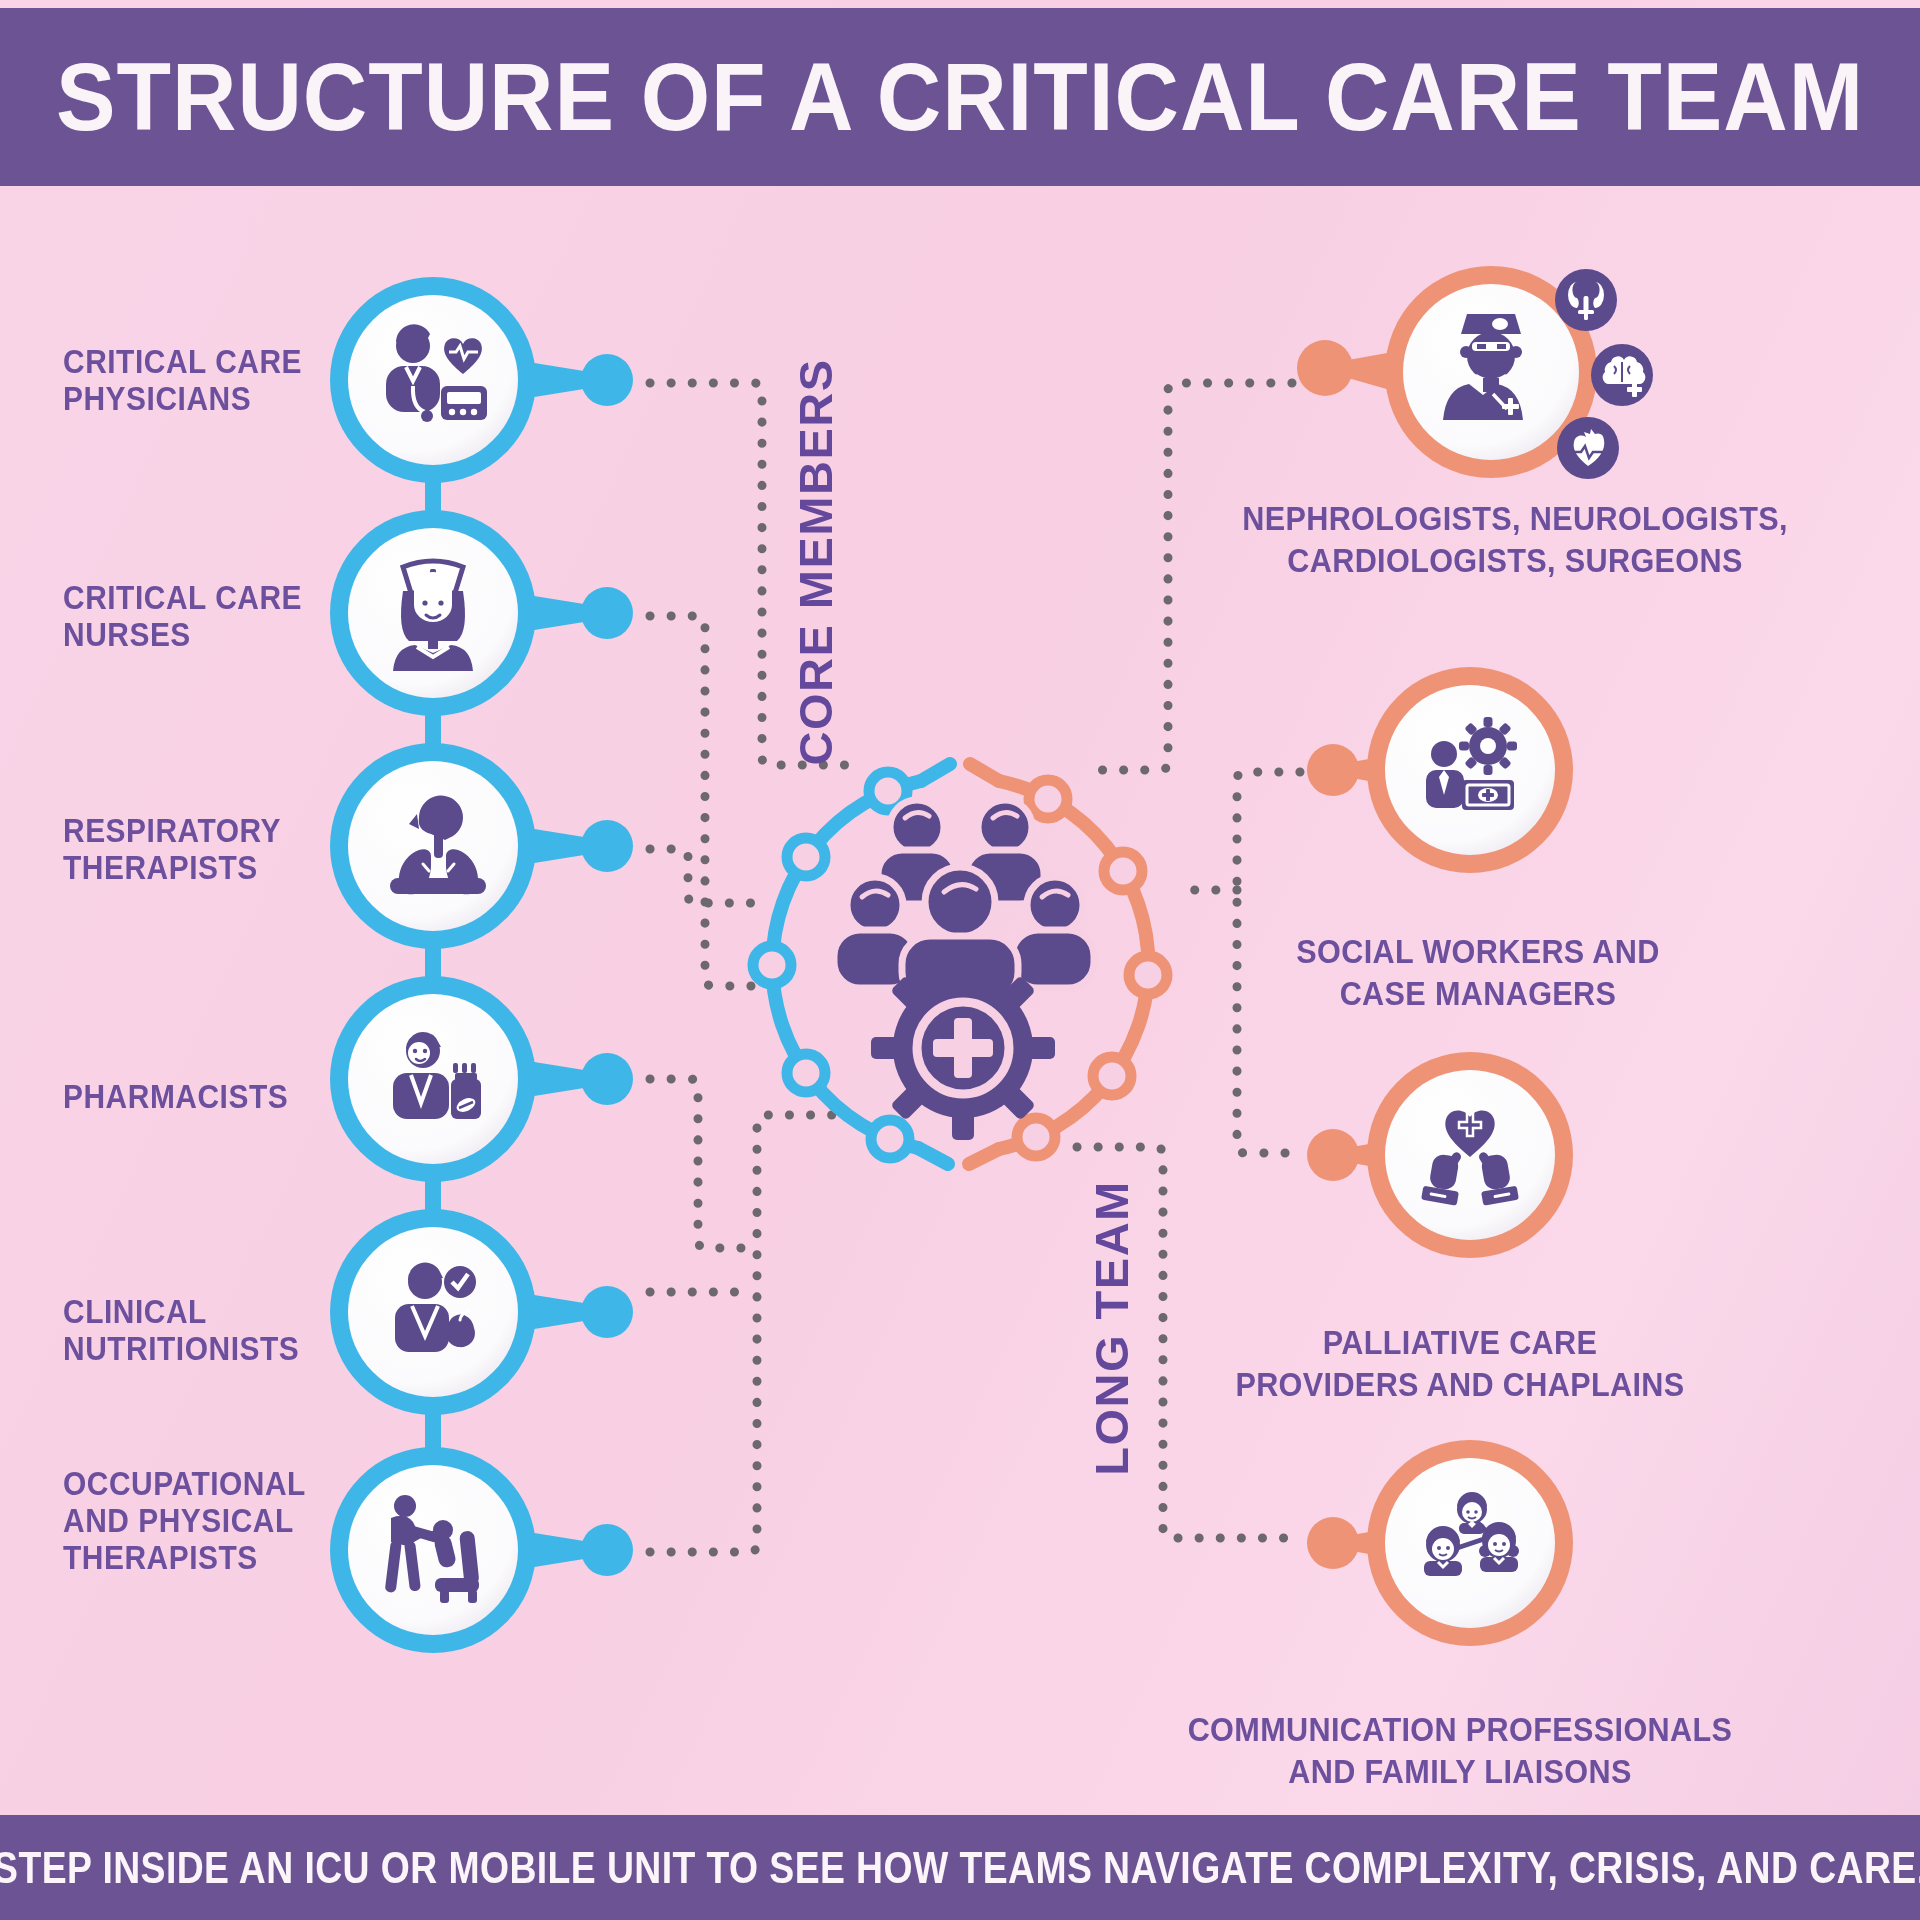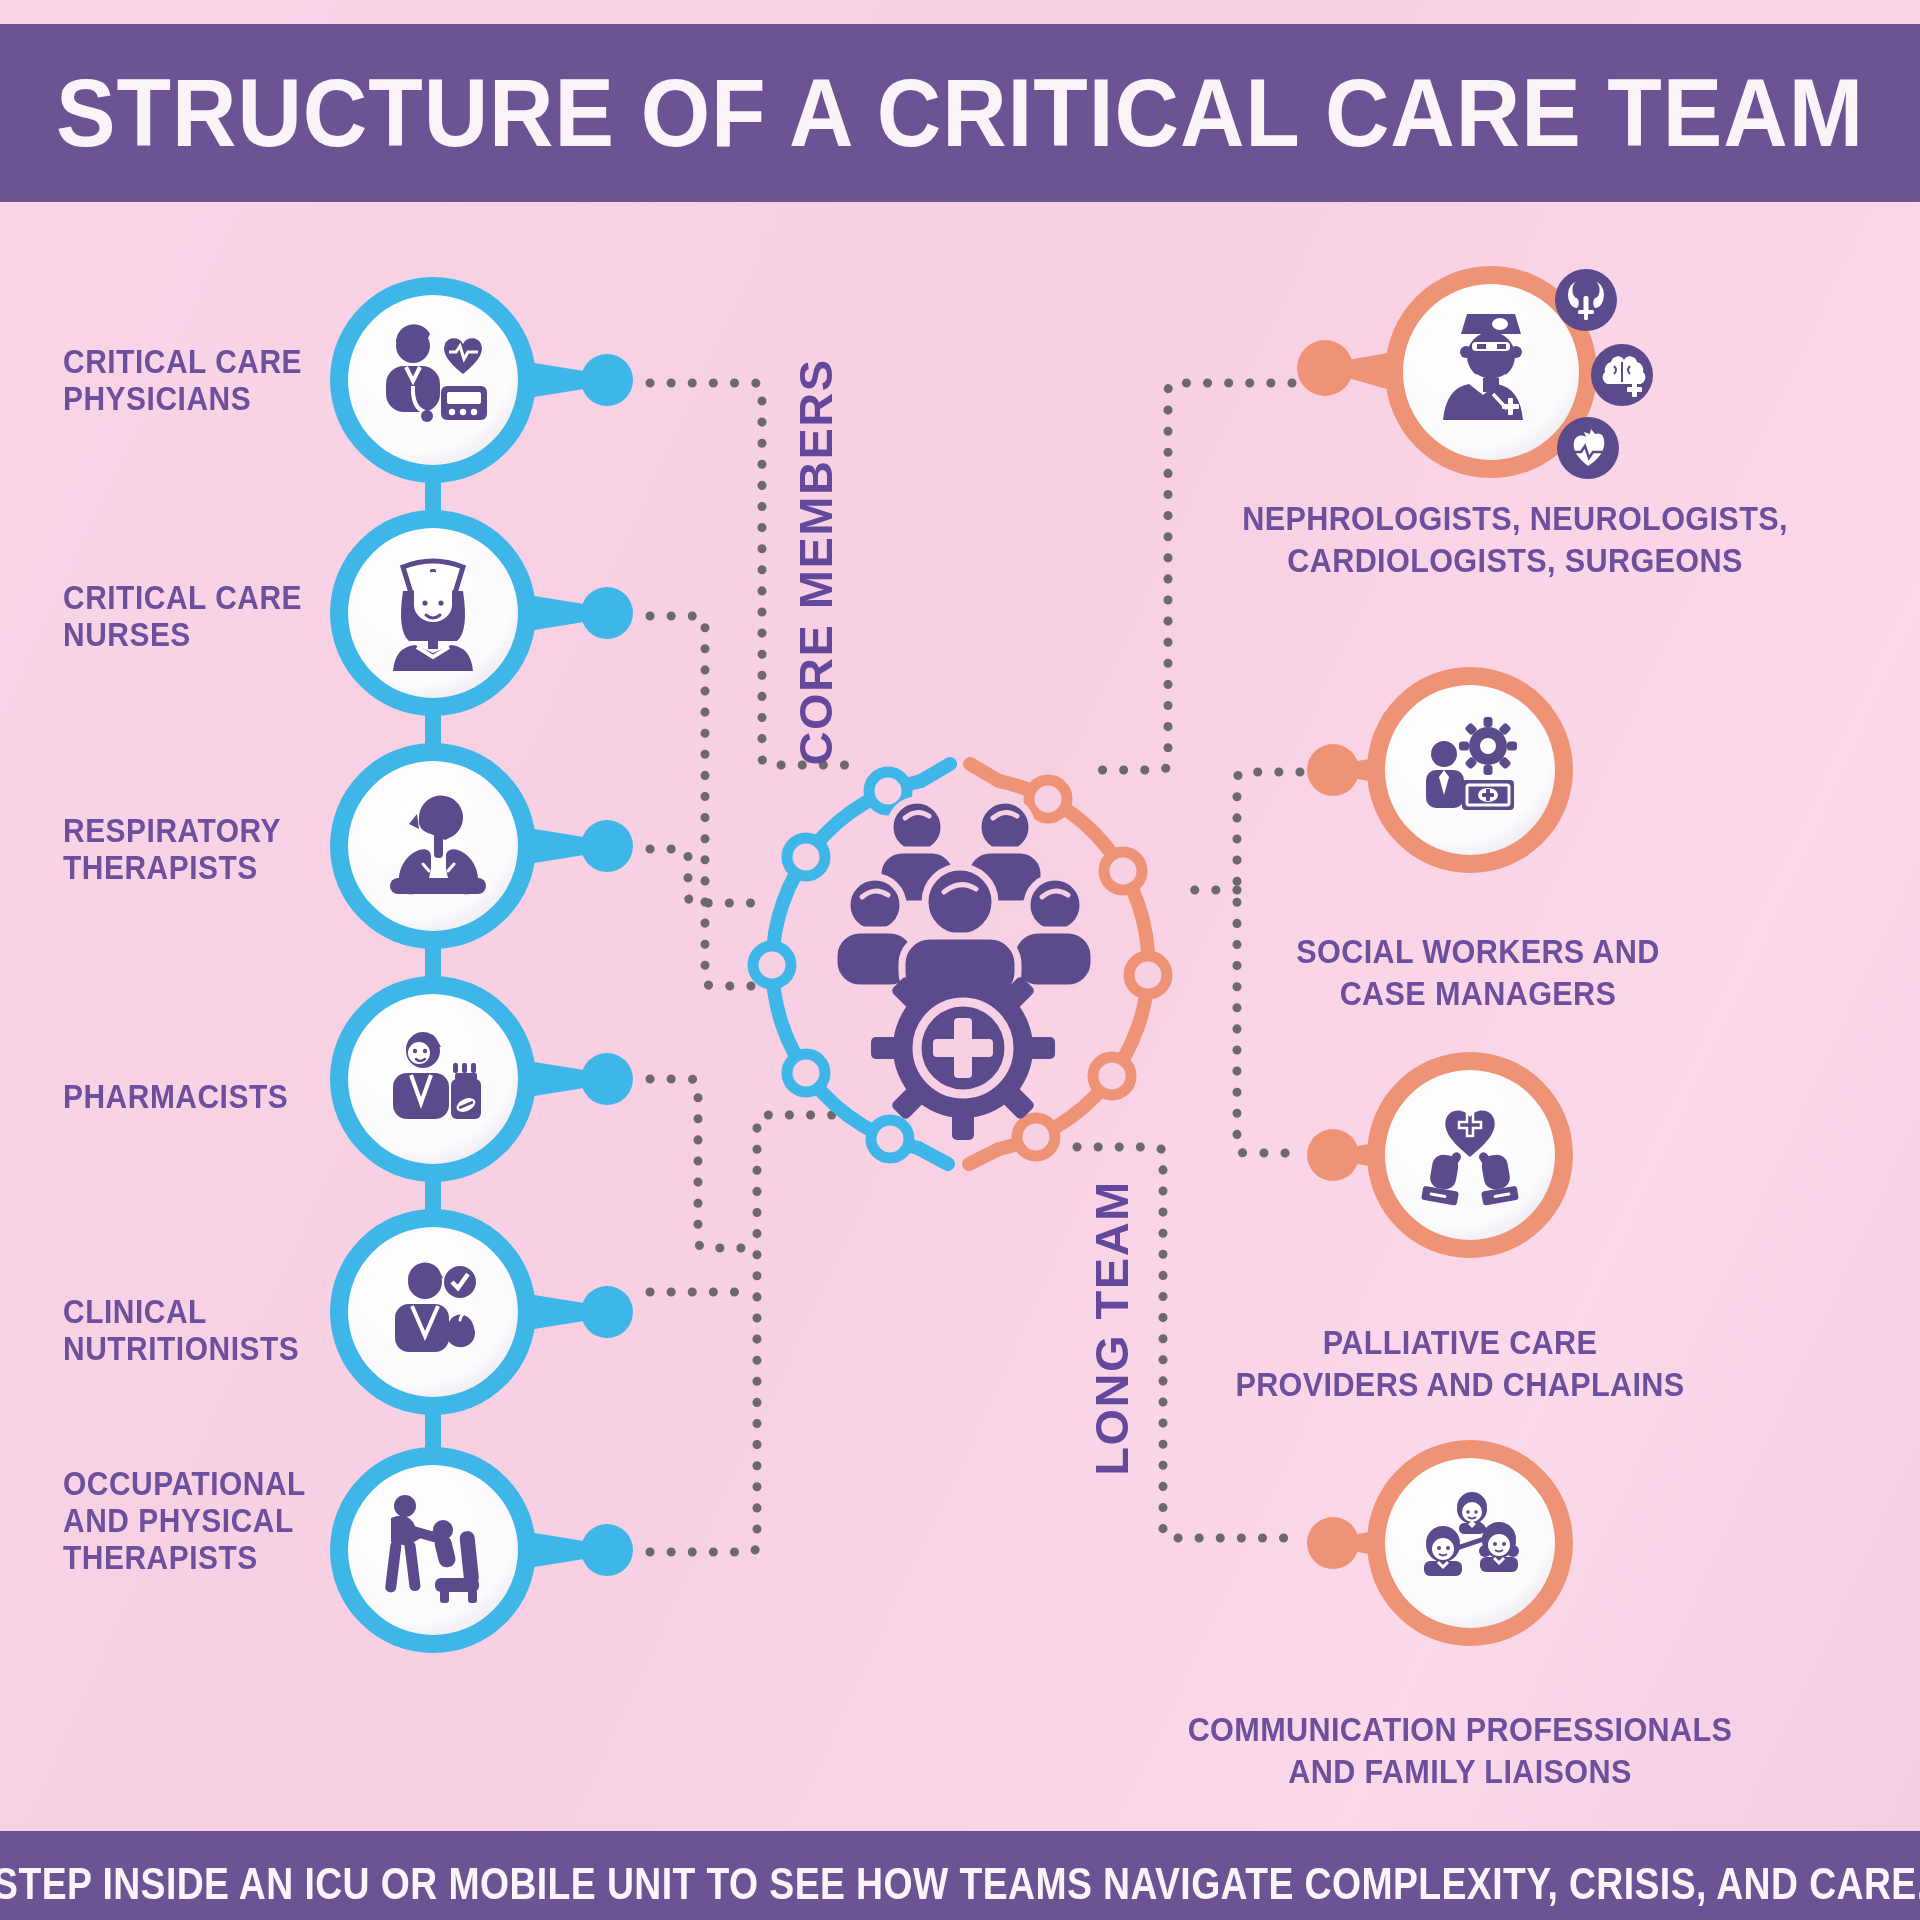--- a/index.html
+++ b/index.html
@@ -1,21 +1,21 @@
 <!DOCTYPE html>
 <html><head>
 <meta charset="utf-8">
 <style>
   html,body{margin:0;padding:0;background:#e9e2ef;}
   .stage{
     position:relative;width:1920px;height:1920px;overflow:hidden;
     background:linear-gradient(115deg,#f9d4e7 0%,#f8cfe3 45%,#fbd8ea 78%,#f4cde4 100%);
     font-family:"Liberation Sans",sans-serif;
   }
-  .band{position:absolute;left:0;width:1920px;background:#6b5394;display:flex;align-items:center;justify-content:center;margin-top:16px;}
+  .band{position:absolute;left:0;width:1920px;background:#6b5394;display:flex;align-items:center;justify-content:center;}
   .band.top{top:8px;height:178px;}
   .band.bottom{top:1815px;height:105px;}
   .title{
     color:#faf3f8;font-weight:700;font-size:96px;letter-spacing:1px;white-space:nowrap;
     transform:scaleX(0.93);transform-origin:center;
   }
   .footer-text{
     color:#fbf4f9;font-weight:700;font-size:45px;white-space:nowrap;
     transform:scaleX(0.83);transform-origin:center;letter-spacing:0.5px;
   }

